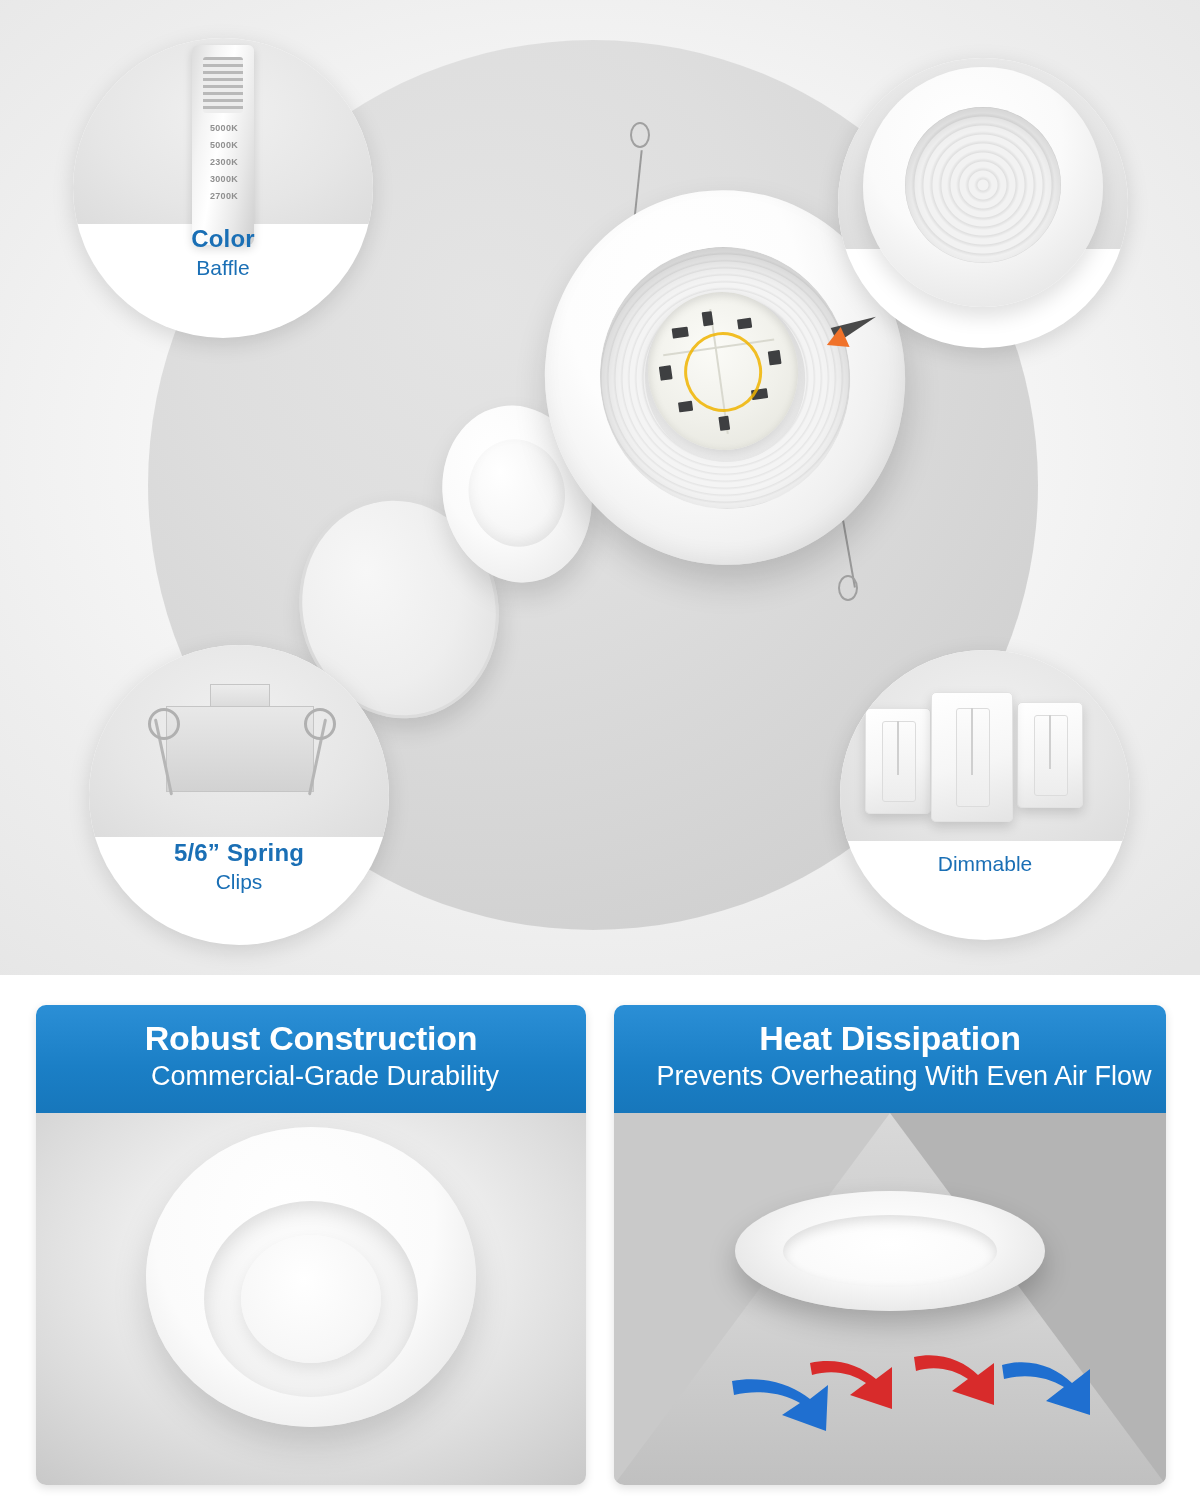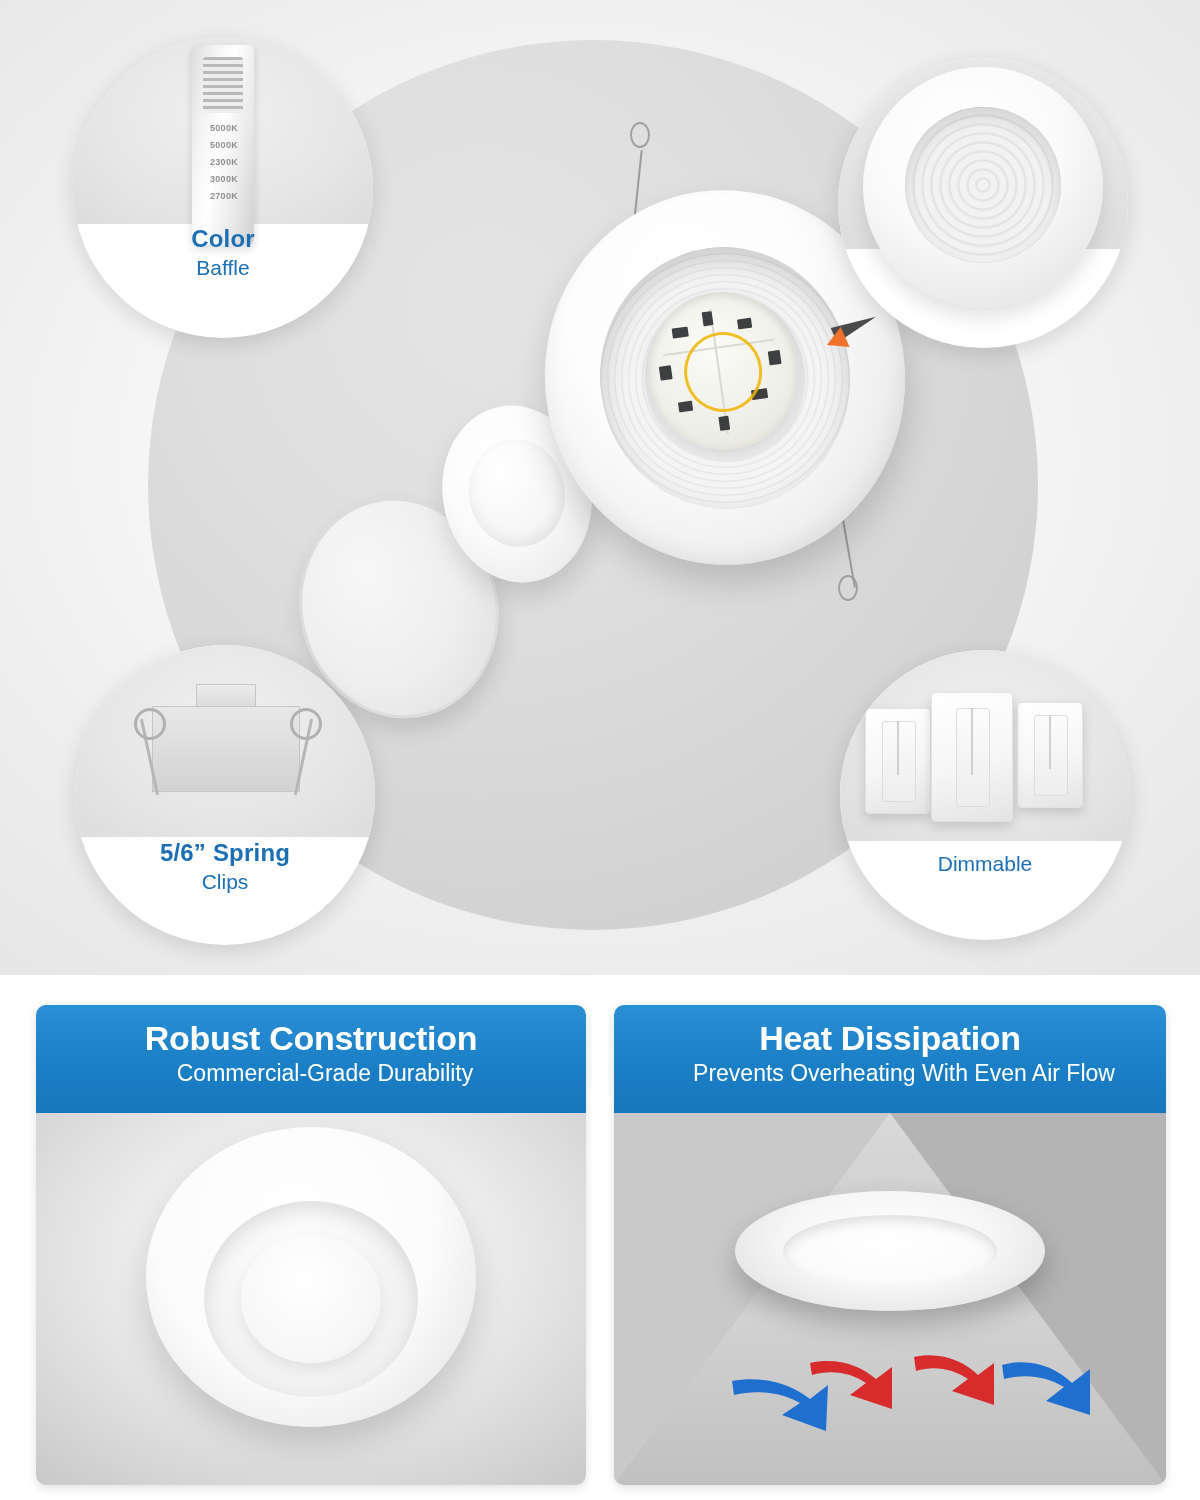--- a/index.html
+++ b/index.html
@@ -187,21 +187,21 @@
   }
   .callout-sub {
     font-size: 21px;
     font-weight: normal;
     line-height: 1.2;
     margin-top: 3px;
   }
 
   #c-color  { left: 73px;  top: 38px;  width: 300px; height: 300px; }
   #c-baffle { left: 838px; top: 58px;  width: 290px; height: 290px; }
-  #c-clips  { left: 75px;  top: 645px; width: 300px; height: 300px; text-decoration: underline; }
+  #c-clips  { left: 89px;  top: 645px; width: 300px; height: 300px; text-decoration: underline; }
   #c-dim    { left: 840px; top: 650px; width: 290px; height: 290px; }
 
   #c-color .callout-text  { top: 188px; }
   #c-baffle .callout-text { top: 190px; }
   #c-clips .callout-text  { top: 195px; }
   #c-dim .callout-text    { top: 198px; }
 
   
   #sw-body {
     position: relative;
@@ -321,21 +321,21 @@
     padding-top: 14px;
     box-sizing: border-box;
   }
   .card-title {
     font-size: 34px;
     font-weight: bold;
     line-height: 1.15;
     letter-spacing: -0.3px;
   }
   .card-sub {
-    font-size: 23px;
+    font-size: 27px;
     font-weight: normal;
     line-height: 1.2;
     margin-top: 2px;
     padding-left: 28px;
   }
   .card-body { position: absolute; left: 0; top: 108px; right: 0; bottom: 0; }
 
   
   #photo-left {
     width: 100%; height: 100%;

